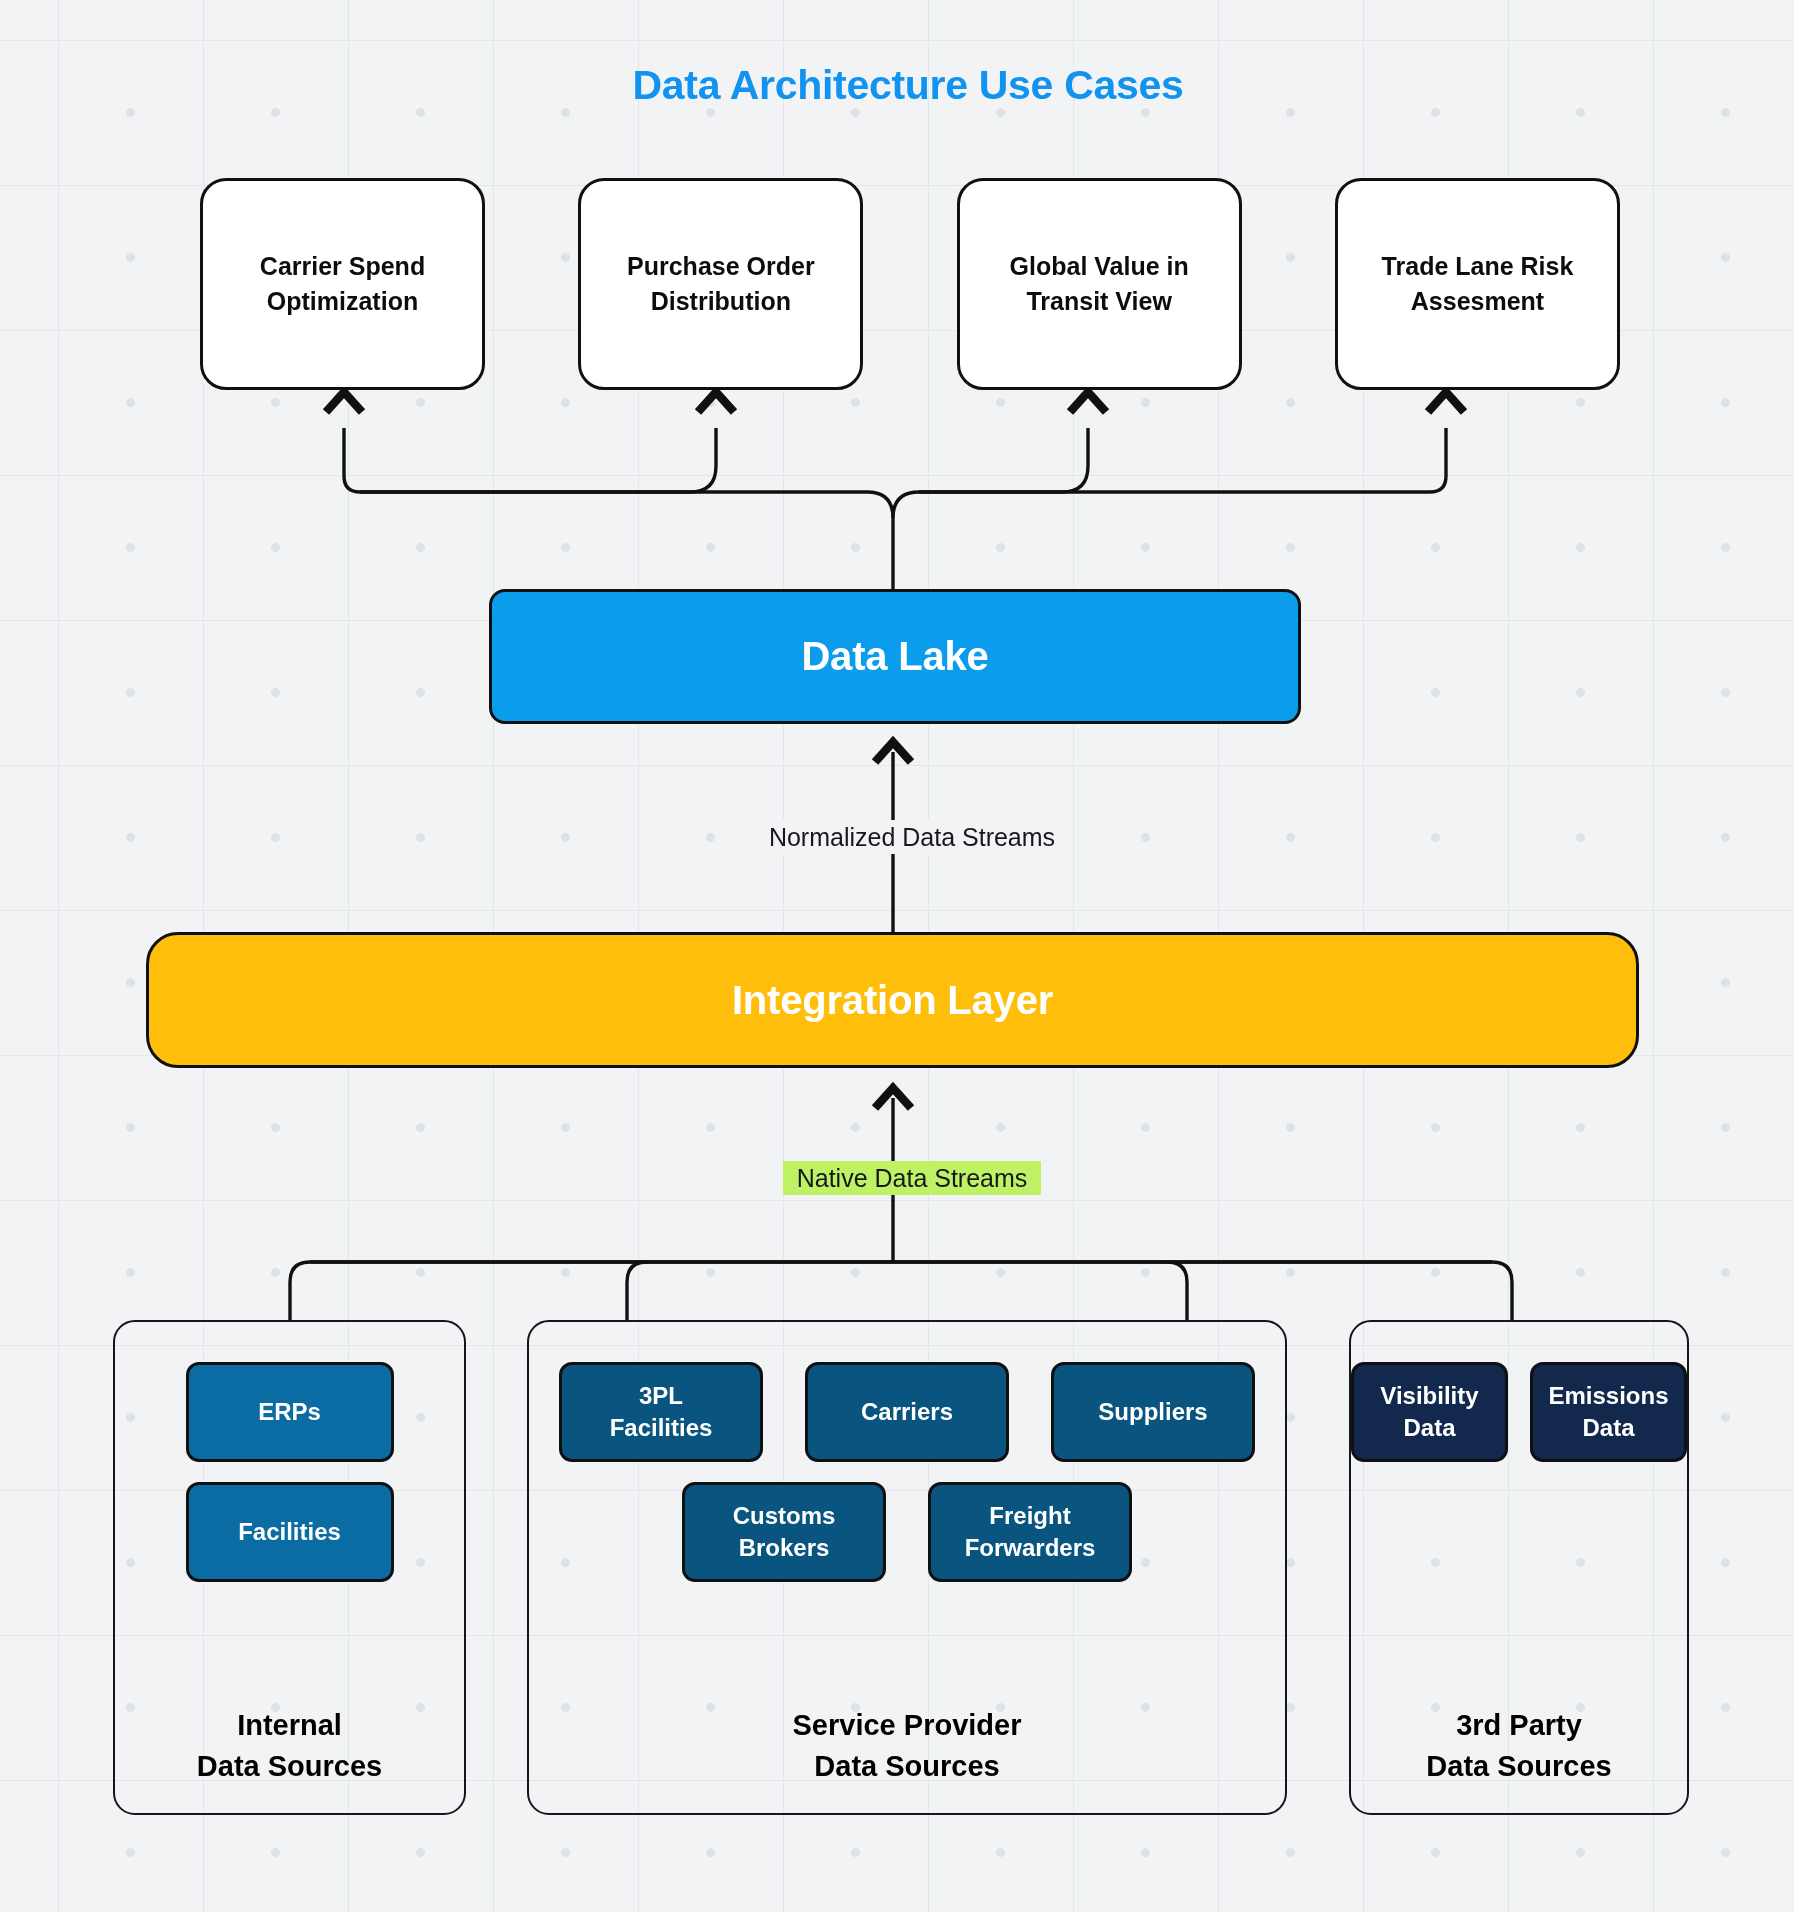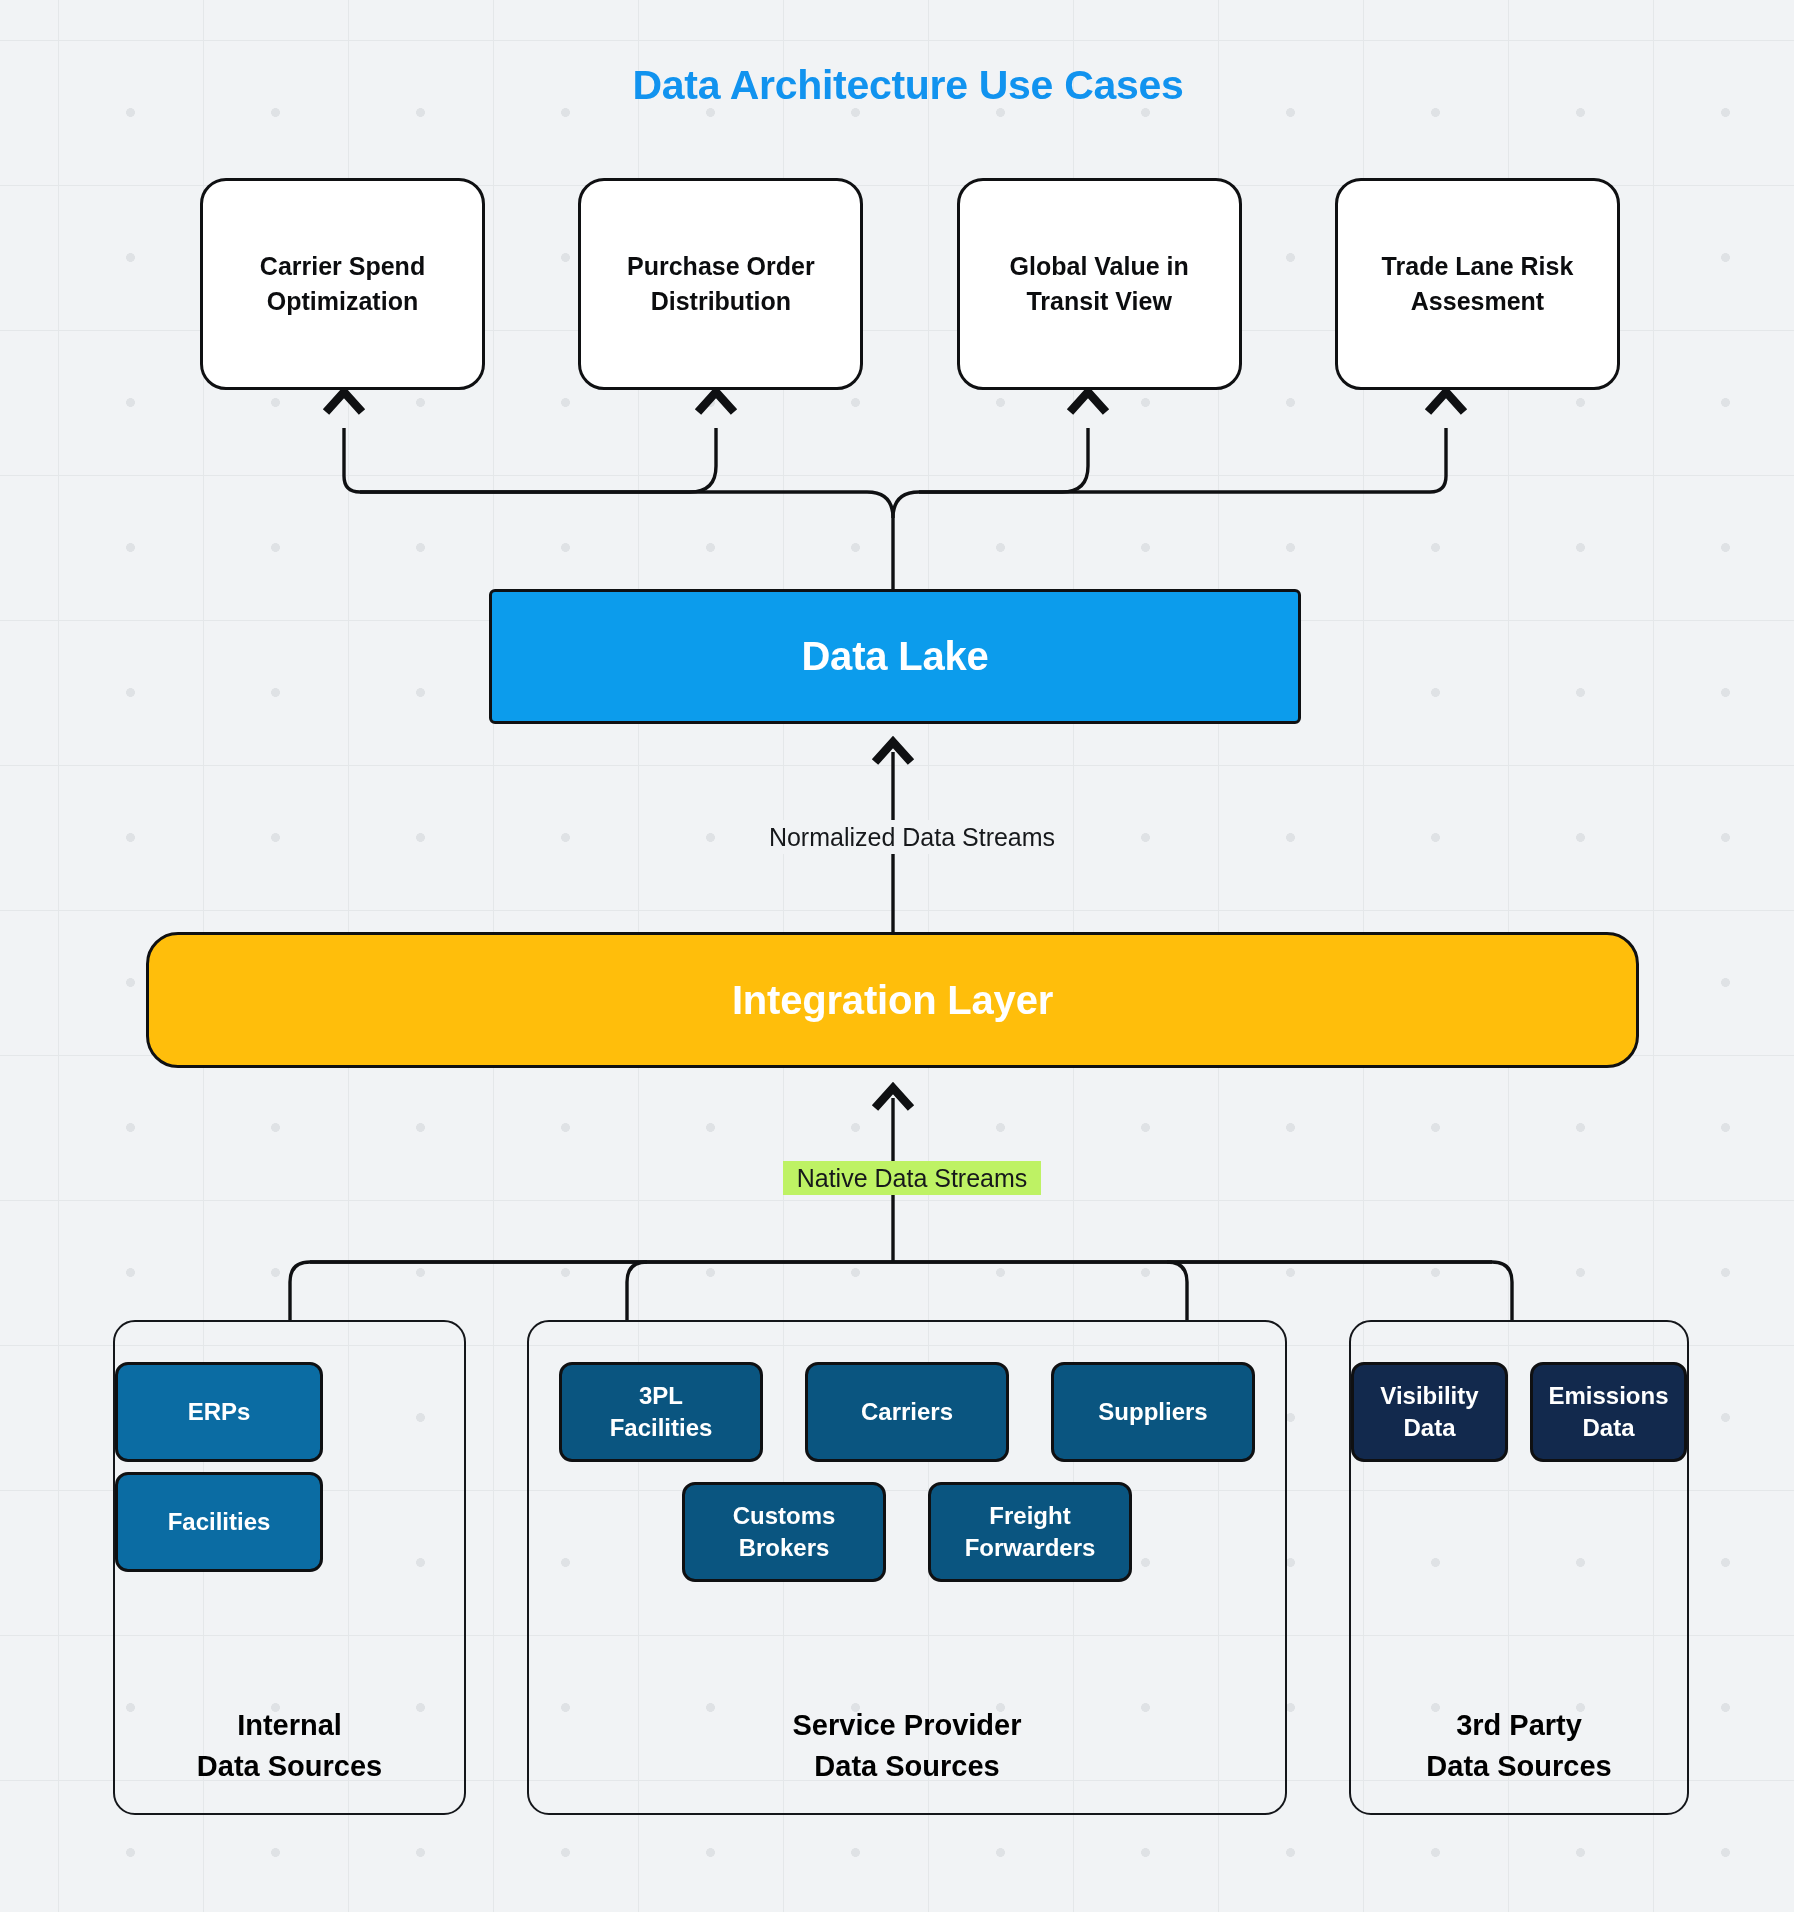--- a/index.html
+++ b/index.html
@@ -102,21 +102,21 @@
   }
 
   
   #data-lake {
     top: 589px;
     left: 489px;
     width: 812px;
     height: 135px;
     background: #0c9cec;
     border: 3.4px solid #0f1012;
-    border-radius: 6px;
+    border-radius: 16px;
     display: flex;
     align-items: center;
     justify-content: center;
     color: #ffffff;
     font-size: 40px;
     font-weight: bold;
     letter-spacing: -0.2px;
     box-sizing: border-box;
   }
 
@@ -198,22 +198,22 @@
     padding: 0 10px;
   }
   .chip-internal   { background: #0b6ca3; }
   .chip-service    { background: #0a5580; }
   .chip-thirdparty { background: #12294d; }
 
   
   #internal-stack {
     display: flex;
     flex-direction: column;
-    align-items: flex-start;
-    gap: 10px;
+    align-items: center;
+    gap: 20px;
     padding-top: 22px;
   }
   #internal-stack .chip { width: 208px; height: 100px; }
 
   
   #service-rows {
     display: flex;
     flex-direction: column;
     align-items: center;
     gap: 20px;

